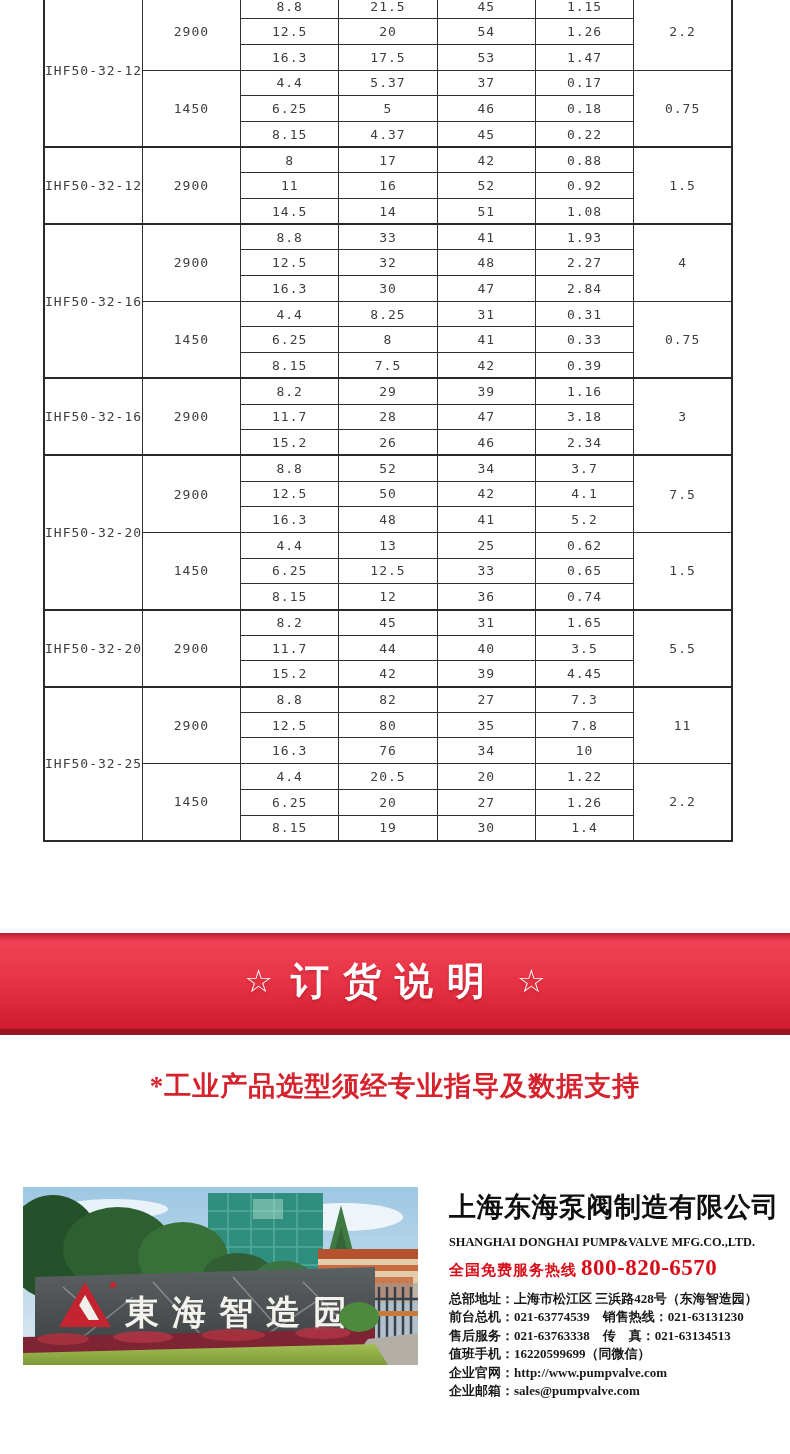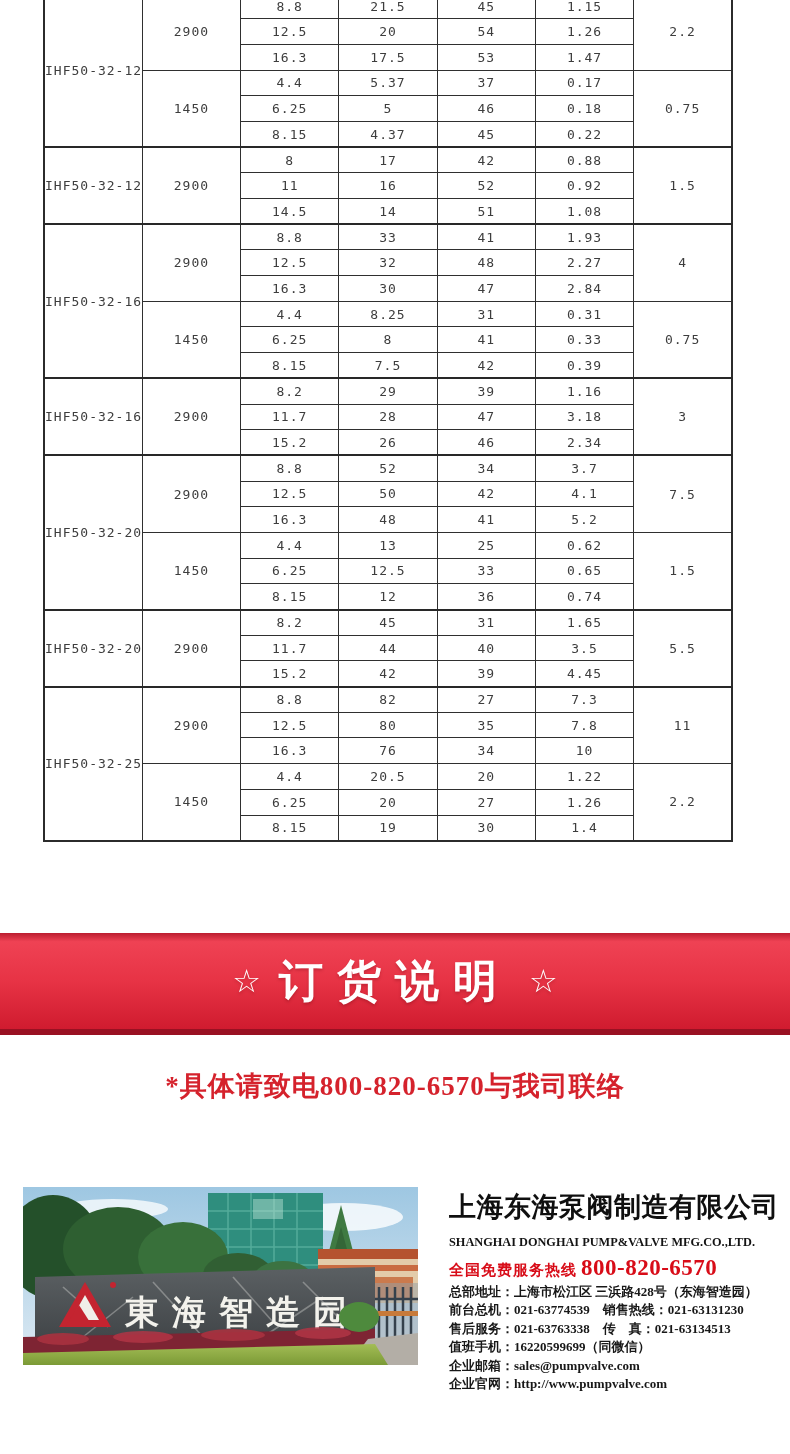--- a/index.html
+++ b/index.html
@@ -40,21 +40,21 @@
   }
   .banner-fold {
     position:absolute; left:0; top:1029px; width:790px; height:6px;
     background:#991122;
   }
   .banner .star {
     color:#ffffff; font-size:32px; font-weight:bold; line-height:1;
     padding:0 18px; text-shadow:0 2px 3px rgba(90,0,10,.25);
   }
   .banner .title {
-    color:#ffffff; font-size:44px; font-weight:900; letter-spacing:14px;
+    color:#ffffff; font-size:38px; font-weight:900; letter-spacing:14px;
     text-shadow:0 2px 3px rgba(90,0,10,.25);
     font-family:"DejaVu Sans", sans-serif;
   }
 
   
   .notice {
     position:absolute; left:0; top:1066px; width:790px; text-align:center;
     font-family:"Liberation Serif", serif; font-weight:bold;
     font-size:27px; color:#d5222c; line-height:41px; letter-spacing:1px;
   }
@@ -70,21 +70,21 @@
     margin-top:10px; font-family:"Liberation Serif", serif; font-weight:bold;
     font-size:12.3px; color:#141414; white-space:nowrap;
   }
   .company .hotline {
     margin-top:5px; color:#d80c18; font-family:"Liberation Serif", serif;
     font-weight:bold; white-space:nowrap;
   }
   .company .hotline .hl-label { font-size:15px; letter-spacing:1px; }
   .company .hotline .hl-number { font-size:23px; letter-spacing:0.5px; }
   .company ul.contacts {
-    margin-top:2px; list-style:none;
+    margin-top:9px; list-style:none;
     font-family:"Liberation Serif", serif; font-weight:bold;
     font-size:13px; line-height:18.4px; color:#181818;
   }
   .company ul.contacts li { white-space:nowrap; }
 </style>
 </head>
 <body>
 
 <div class="page">
 
@@ -334,21 +334,21 @@
 
 
   <div class="banner">
     <span class="star">☆</span>
     <span class="title">订货说明</span>
     <span class="star">☆</span>
   </div>
   <div class="banner-fold"></div>
 
   <div class="notice">
-    <div>*具体请致电800-820-6570与我司联络</div>
+    <div>*工业产品选型须经专业指导及数据支持</div>
   </div>
 
   <svg class="photo" viewBox="0 0 395 178" preserveAspectRatio="none">
     <defs>
       <linearGradient id="sky" x1="0" y1="0" x2="0" y2="1">
         <stop offset="0" stop-color="#9ec7e2"></stop>
           <stop offset="1" stop-color="#ddeaf3"></stop>
       </linearGradient>
       <linearGradient id="wall" x1="0" y1="0" x2="0" y2="1">
         <stop offset="0" stop-color="#5b6063"></stop>
@@ -448,18 +448,18 @@
     <div class="en-name">SHANGHAI DONGHAI PUMP&amp;VALVE MFG.CO.,LTD.</div>
     <div class="hotline">
       <span class="hl-label">全国免费服务热线</span>
       <span class="hl-number">800-820-6570</span>
     </div>
     <ul class="contacts">
         <li>总部地址：上海市松江区 三浜路428号（东海智造园）</li>
         <li>前台总机：021-63774539　销售热线：021-63131230</li>
         <li>售后服务：021-63763338　传　真：021-63134513</li>
         <li>值班手机：16220599699（同微信）</li>
+        <li>企业官网：http://www.pumpvalve.com</li>
         <li>企业邮箱：sales@pumpvalve.com</li>
-        <li>企业官网：http://www.pumpvalve.com</li>
       </ul>
   </div>
 
 </div>
 
 </body></html>

